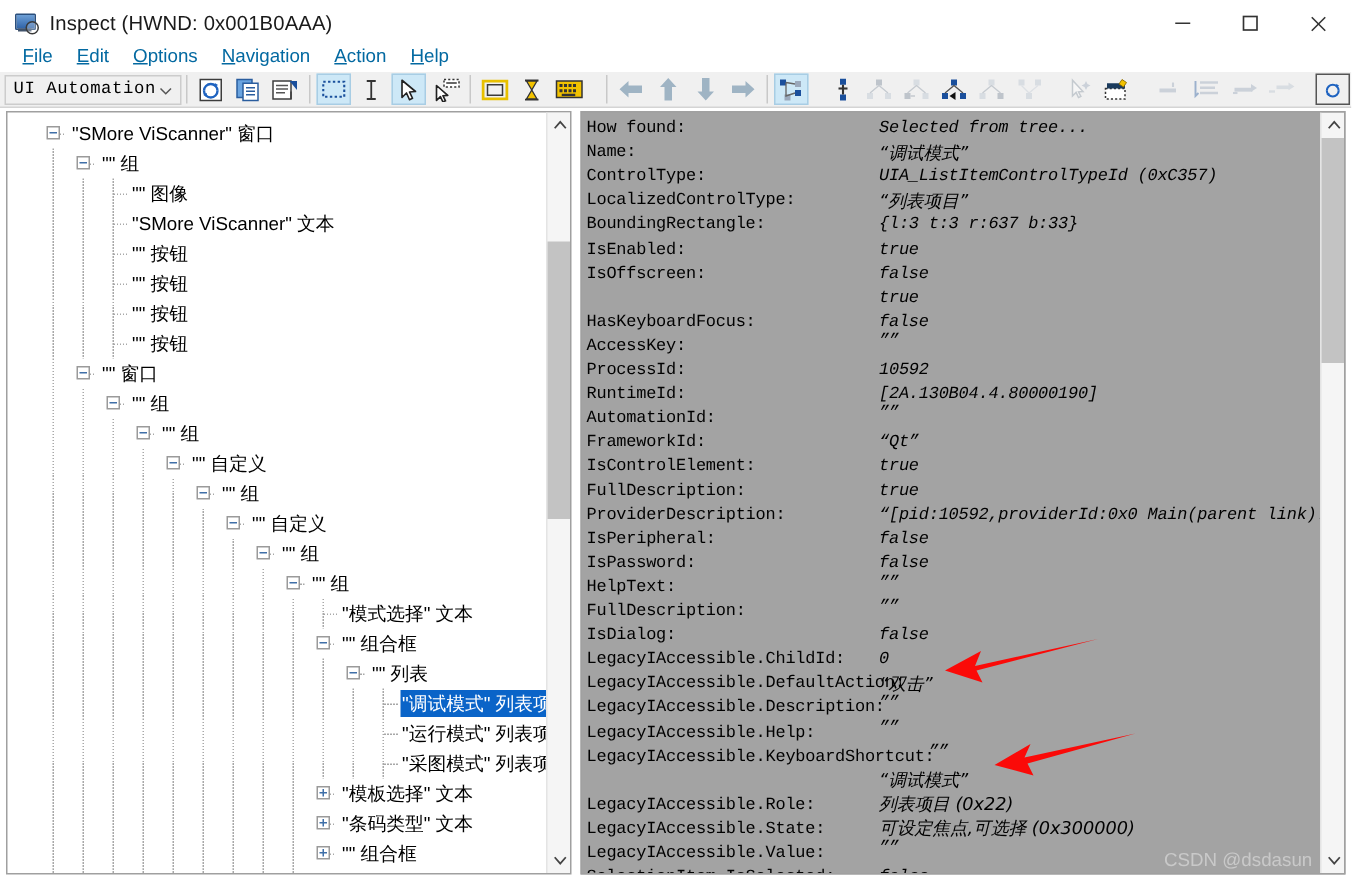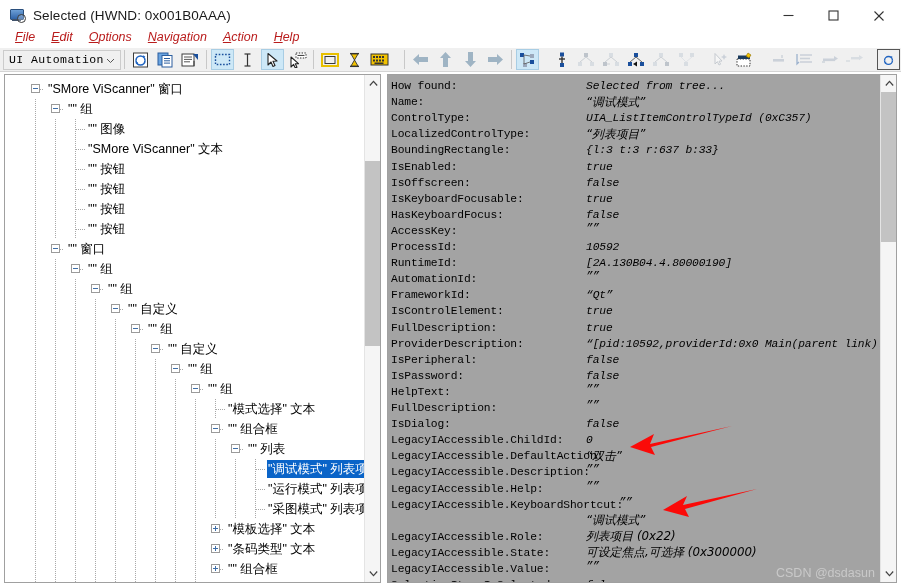--- a/index.html
+++ b/index.html
@@ -66,24 +66,23 @@
   
   .menubar {
     position: absolute; left: 0; top: 26px;
     width: 901px; height: 22px;
     background: #ffffff;
     display: flex; align-items: center;
     padding-left: 7px;
     box-sizing: border-box;
   }
   .menu-item {
-    font-size: 12.5px; color: #b91c1c;
+    font-size: 12.5px; color: #0369a1;
     padding: 1px 8px 1px 8px;
     white-space: nowrap;
-    font-style: italic;
   }
   .menu-item .u { text-decoration: underline; }
 
   
   .toolbar {
     position: absolute; left: 0; top: 48px;
     width: 901px; height: 24px;
     background: #f0f0f0;
     border-bottom: 1px solid #d4d4d4;
     display: flex; align-items: center;
@@ -262,21 +261,21 @@
 <body>
 
 <div id="app">
 
   <div class="titlebar">
     <div class="title-icon">
       <div class="mon"></div>
         <div class="base"></div>
         <div class="mag"></div>
     </div>
-    <div class="title-text">Selected  (HWND: 0x001B0AAA)</div>
+    <div class="title-text">Inspect  (HWND: 0x001B0AAA)</div>
     <div class="win-controls">
       <div class="win-btn">
         <svg width="13" height="13" viewBox="0 0 13 13">
             <line x1="1.5" y1="6.5" x2="11.5" y2="6.5" stroke="#333" stroke-width="1.1"></line>
           </svg>
       </div>
       <div class="win-btn">
         <svg width="13" height="13" viewBox="0 0 13 13">
             <rect x="2" y="2" width="9" height="9" fill="none" stroke="#333" stroke-width="1.1"></rect>
           </svg>
@@ -869,21 +868,20 @@
         </div>
         <div class="prow" style="position: absolute; left: 0px; top: 83.5px; width: 493px;">
           <span class="pkey">IsEnabled:</span>
           <span class="pval" style="left: 198px;">true</span>
         </div>
         <div class="prow" style="position: absolute; left: 0px; top: 99.6px; width: 493px;">
           <span class="pkey">IsOffscreen:</span>
           <span class="pval" style="left: 198px;">false</span>
         </div>
         <div class="prow" style="position: absolute; left: 0px; top: 115.7px; width: 493px;">
-          <span class="pkey">IsKeyboardFocusable:</span>
           <span class="pval" style="left: 198px;">true</span>
         </div>
         <div class="prow" style="position: absolute; left: 0px; top: 131.8px; width: 493px;">
           <span class="pkey">HasKeyboardFocus:</span>
           <span class="pval" style="left: 198px;">false</span>
         </div>
         <div class="prow" style="position: absolute; left: 0px; top: 147.9px; width: 493px;">
           <span class="pkey">AccessKey:</span>
           <span class="pval qq" style="left: 198px; top: -3px;">””</span>
         </div>

